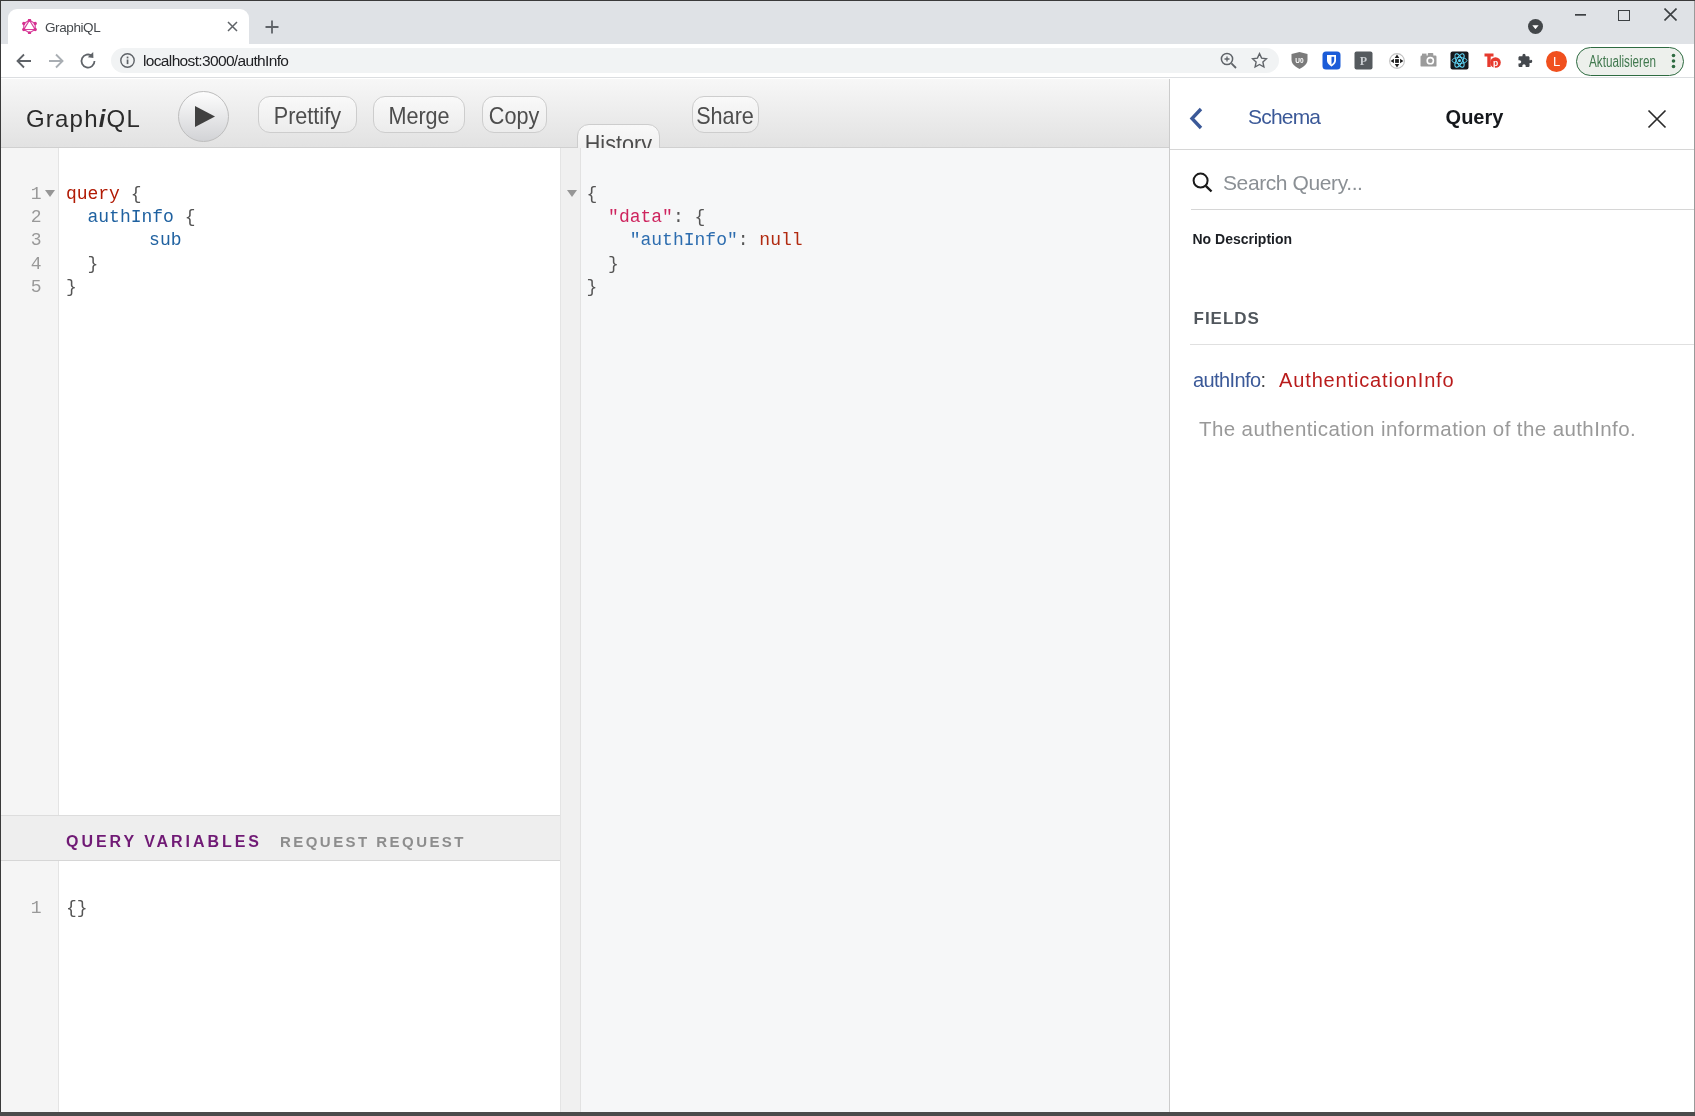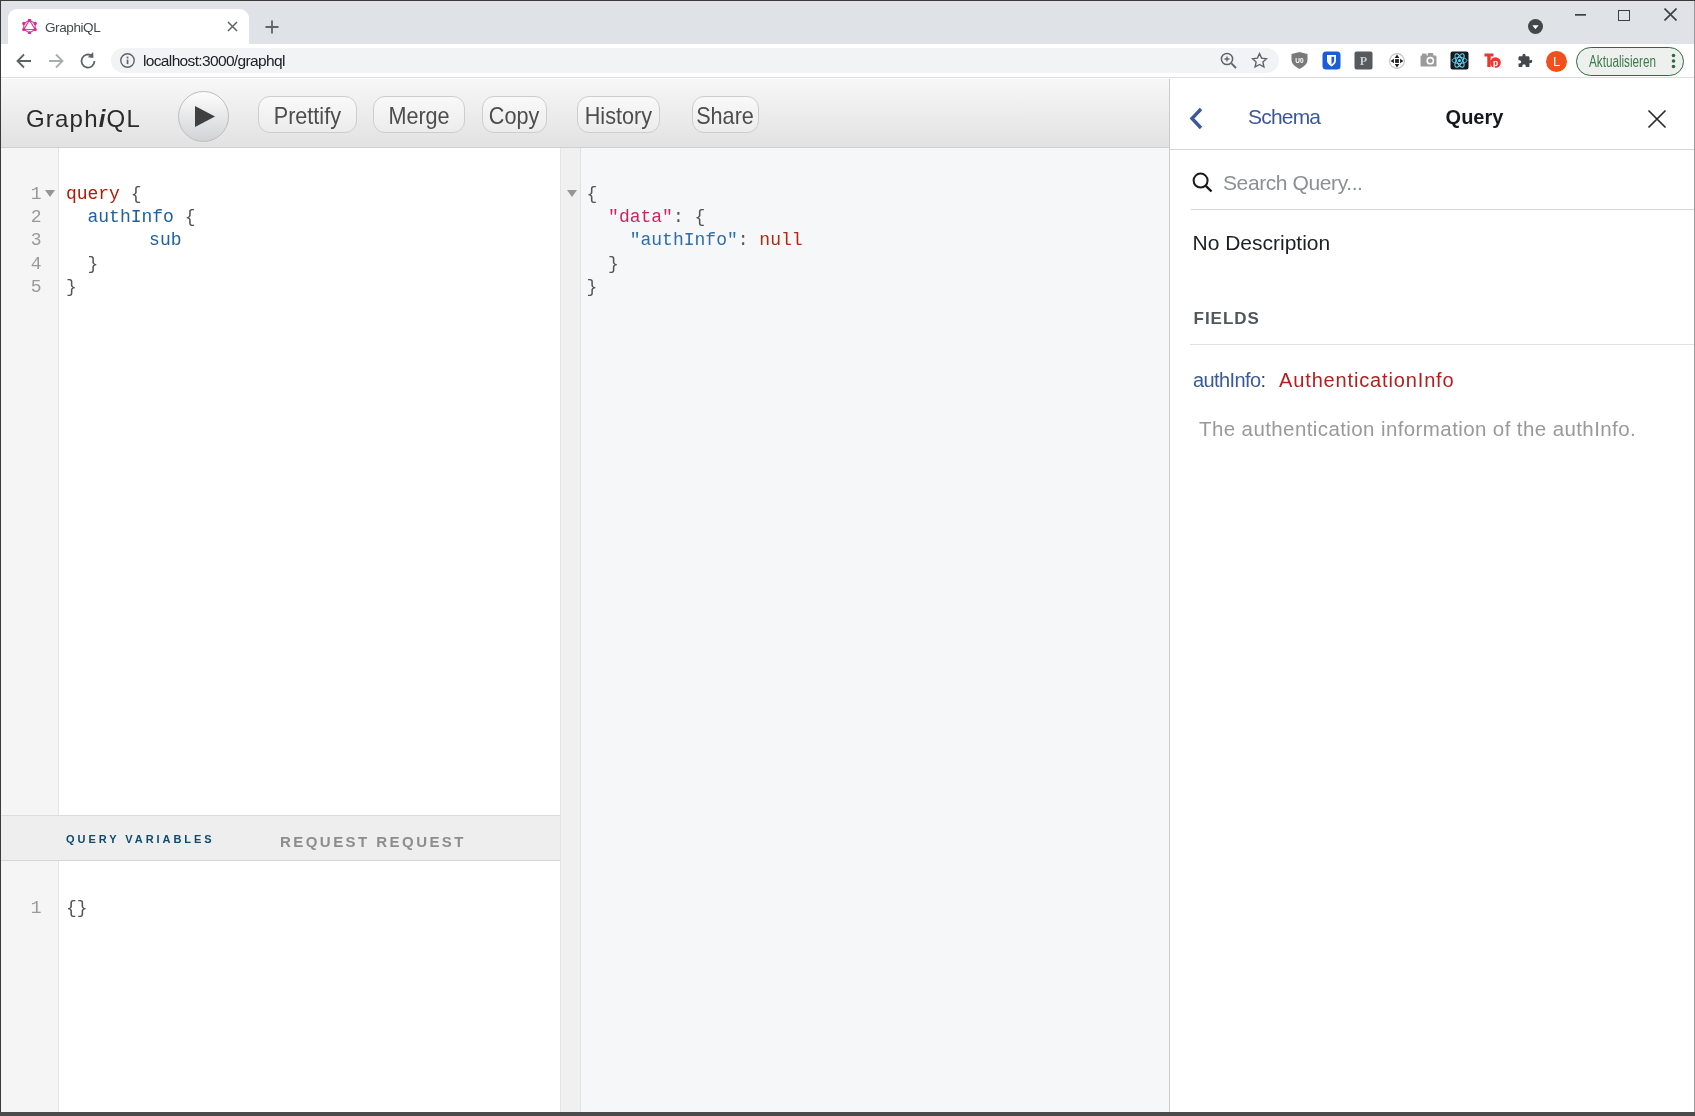--- a/index.html
+++ b/index.html
@@ -67,21 +67,21 @@
   <path d="M15.5 9 A6.5 6.5 0 1 1 13.1 4" stroke="#5f6368" stroke-width="1.8" fill="none"></path>
   <path d="M14.2 0 L14.4 6 L8.8 5.3 Z" fill="#5f6368"></path>
 </svg>
 
 <div class="abs" style="left:111px;top:47.5px;width:1168px;height:25px;border-radius:13px;background:#f1f3f4;"></div>
 <svg class="abs" style="left:120px;top:53px;" width="15" height="15" viewBox="0 0 15 15">
   <circle cx="7.5" cy="7.5" r="6.7" stroke="#5f6368" stroke-width="1.4" fill="none"></circle>
   <rect x="6.7" y="6.5" width="1.7" height="4.6" fill="#5f6368"></rect>
   <rect x="6.7" y="3.6" width="1.7" height="1.8" fill="#5f6368"></rect>
 </svg>
-<div class="abs" style="left:143px;top:52px;font-size:15.5px;letter-spacing:-0.65px;color:#202124;">localhost:3000/graphql</div>
+<div class="abs" style="left:143px;top:52px;font-size:15.5px;letter-spacing:-0.65px;color:#202124;">localhost:3000/authInfo</div>
 
 <svg class="abs" style="left:1220px;top:52px;" width="17" height="17" viewBox="0 0 17 17">
   <circle cx="7" cy="7" r="5.6" stroke="#5f6368" stroke-width="1.5" fill="none"></circle>
   <path d="M11.4 11.4 L16 16" stroke="#5f6368" stroke-width="1.8"></path>
   <path d="M7 4.5 V9.5 M4.5 7 H9.5" stroke="#5f6368" stroke-width="1.3"></path>
 </svg>
 
 <svg class="abs" style="left:1251px;top:52px;" width="17" height="17" viewBox="0 0 17 17">
   <path d="M8.5 1.6 L10.6 6.1 L15.6 6.7 L11.9 10.1 L12.9 15 L8.5 12.5 L4.1 15 L5.1 10.1 L1.4 6.7 L6.4 6.1 Z" stroke="#5f6368" stroke-width="1.4" fill="none"></path>
 </svg>
@@ -144,21 +144,21 @@
 <div class="abs" style="left:26px;top:104.5px;font-size:24px;letter-spacing:1.2px;color:#2b2b2b;">Graph<span style="font-weight:bold;font-style:italic;">i</span>QL</div>
 
 <div class="abs" style="left:178px;top:91px;width:51px;height:51px;border-radius:50%;background:linear-gradient(#fdfdfd,#d2d3d6);border:1px solid #bdbdbd;"></div>
 <svg class="abs" style="left:193.5px;top:105px;" width="22" height="23" viewBox="0 0 22 23">
   <path d="M1 1 L21 11.5 L1 22 Z" fill="#404040"></path>
 </svg>
 
 <div class="tbtn abs" style="left:258px;width:99px;"><span style="display:inline-block;transform:scaleX(0.9);">Prettify</span></div>
 <div class="tbtn abs" style="left:372.5px;width:92.5px;"><span style="display:inline-block;transform:scaleX(0.9);">Merge</span></div>
 <div class="tbtn abs" style="left:481.5px;width:65px;"><span style="display:inline-block;transform:scaleX(0.9);">Copy</span></div>
-<div class="tbtn abs" style="left:576.5px;width:83px;"><span style="display:inline-block;transform:scaleX(0.9);">History</span></div>
+<div class="tbtn abs" style="left:576.5px;width:83px;margin-top:28px;"><span style="display:inline-block;transform:scaleX(0.9);">History</span></div>
 <div class="tbtn abs" style="left:692px;width:66.5px;text-align:right;"><span style="display:inline-block;transform:scaleX(0.9);">Share</span></div>
 <style>
 .tbtn { top:95.5px; height:37.5px; border:1px solid #cdcdcd; border-radius:12px;
   background:linear-gradient(#f9f9f9,#ececec); color:#4d4d4d; font-size:24px;
   text-align:center; line-height:37.5px; }
 </style>
 
 <div class="abs" style="left:1px;top:148px;width:559px;height:964px;background:#fff;"></div>
 
 <div class="abs" style="left:1px;top:148px;width:58px;height:667px;background:#f5f5f5;border-right:1px solid #e4e4e4;"></div>
@@ -168,21 +168,21 @@
 4
 5</div>
 <div class="abs" id="qfold" style="left:45px;top:190px;width:0;height:0;border-left:5px solid transparent;border-right:5px solid transparent;border-top:7px solid #969696;"></div>
 <div class="abs mono" id="qcode" style="left:65.9px;top:182.6px;"><span style="color:#b11a04;">query</span> <span style="color:#555;">{</span>
   <span style="color:#1f61a0;">authInfo</span> <span style="color:#555;">{</span>
     <span style="color:#1f61a0;margin-left:40px;">sub</span>
   <span style="color:#555;">}</span>
 <span style="color:#555;">}</span></div>
 
 <div class="abs" style="left:1px;top:815px;width:559px;height:46px;background:#eee;border-top:1px solid #ddd;border-bottom:1px solid #d6d6d6;"></div>
-<div class="abs" style="left:66px;top:833px;font-size:11px;font-weight:bold;letter-spacing:2.95px;color:#0c4a6e;">QUERY VARIABLES</div>
+<div class="abs" style="left:66px;top:833px;font-size:16px;font-weight:bold;letter-spacing:2.95px;color:#701a75;">QUERY VARIABLES</div>
 <div class="abs" style="left:280px;top:833px;font-size:15px;font-weight:bold;letter-spacing:2.45px;color:#8d8d8d;">REQUEST REQUEST</div>
 
 <div class="abs" style="left:1px;top:861px;width:58px;height:251px;background:#f5f5f5;border-right:1px solid #e4e4e4;"></div>
 <div class="abs mono" style="left:0;top:897.1px;width:41.5px;text-align:right;color:#999;">1</div>
 <div class="abs mono" style="left:65.9px;top:897.1px;color:#555;">{}</div>
 
 <div class="abs" style="left:560px;top:148px;width:609px;height:964px;background:#f6f7f8;"></div>
 <div class="abs" style="left:559.5px;top:148px;width:21.5px;height:964px;background:#f0f0f0;border-left:1px solid #e4e4e4;border-right:1px solid #e2e2e2;"></div>
 <div class="abs" id="rfold" style="left:567px;top:190px;width:0;height:0;border-left:5px solid transparent;border-right:5px solid transparent;border-top:7px solid #969696;"></div>
 <div class="abs mono" id="rcode" style="left:586.5px;top:182.6px;"><span style="color:#555;">{</span>
@@ -201,21 +201,21 @@
   <path d="M1.5 1.5 L18.5 18.5 M18.5 1.5 L1.5 18.5" stroke="#2a2a2a" stroke-width="1.7"></path>
 </svg>
 <div class="abs" style="left:1170px;top:149px;width:525px;height:1px;background:#d6d6d6;"></div>
 
 <svg class="abs" style="left:1192px;top:172px;" width="21" height="21" viewBox="0 0 21 21">
   <circle cx="8.6" cy="8.6" r="7" stroke="#1a1a1a" stroke-width="2" fill="none"></circle>
   <path d="M13.8 13.8 L19.5 19.5" stroke="#1a1a1a" stroke-width="2.4"></path>
 </svg>
 <div class="abs" style="left:1223px;top:171px;font-size:21px;letter-spacing:-0.4px;color:#8b9095;">Search Query...</div>
 <div class="abs" style="left:1191px;top:209px;width:504px;height:1px;background:#d6d6d6;"></div>
-<div class="abs" style="left:1192.5px;top:230.5px;font-size:21px;letter-spacing:0px;color:#1c1f24;">No Description</div>
+<div class="abs" style="left:1192.5px;top:230.5px;font-size:14px;letter-spacing:0px;color:#1c1f24;font-weight:bold;">No Description</div>
 <div class="abs" style="left:1193.5px;top:309px;font-size:17px;font-weight:bold;letter-spacing:1.0px;color:#50565c;">FIELDS</div>
 <div class="abs" style="left:1190px;top:344px;width:505px;height:1px;background:#e0e0e0;"></div>
 <div class="abs" style="left:1193px;top:368.5px;font-size:20px;"><span style="color:#3b5998;letter-spacing:-0.6px;">authInfo</span><span style="color:#444;">:</span><span style="display:inline-block;width:13px;"></span><span style="color:#b91c1c;letter-spacing:0.85px;">AuthenticationInfo</span></div>
 <div class="abs" style="left:1199px;top:417px;font-size:20.5px;letter-spacing:0.4px;color:#999;">The authentication information of the authInfo.</div>
 
 <div class="abs" style="left:0;top:1px;width:1px;height:1111px;background:#3a3a3a;"></div>
 <div class="abs" style="left:1694px;top:1px;width:1px;height:1111px;background:#9a9a9a;"></div>
 <div class="abs" style="left:0;top:1112px;width:1695px;height:4px;background:#4b4b4b;"></div>
 
 </body></html>

